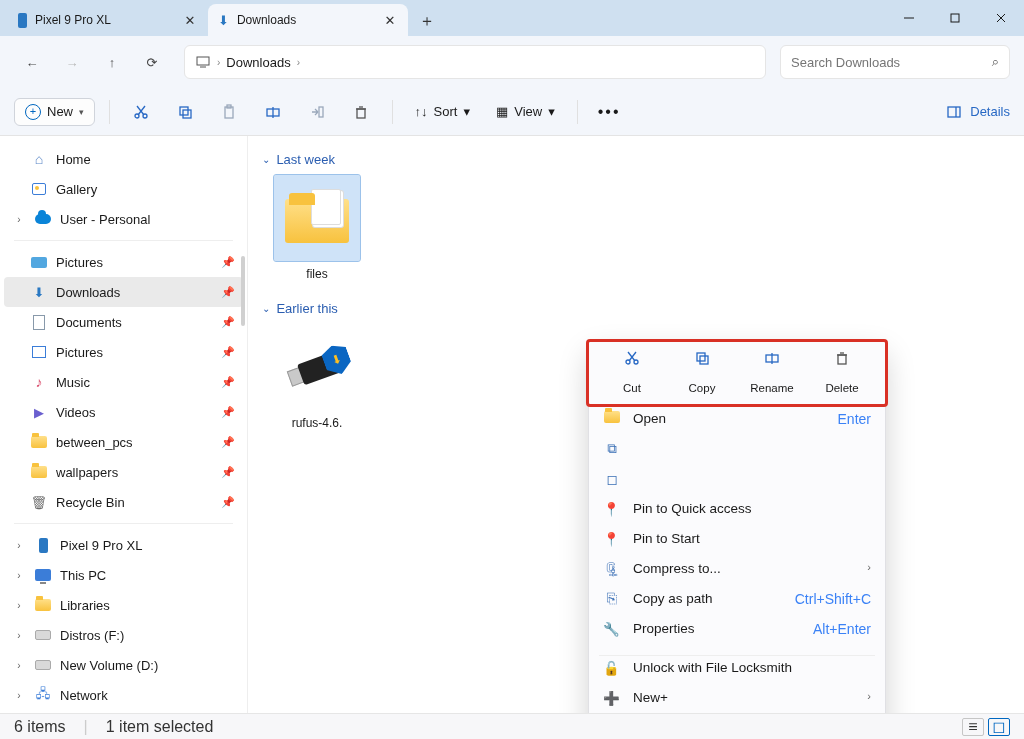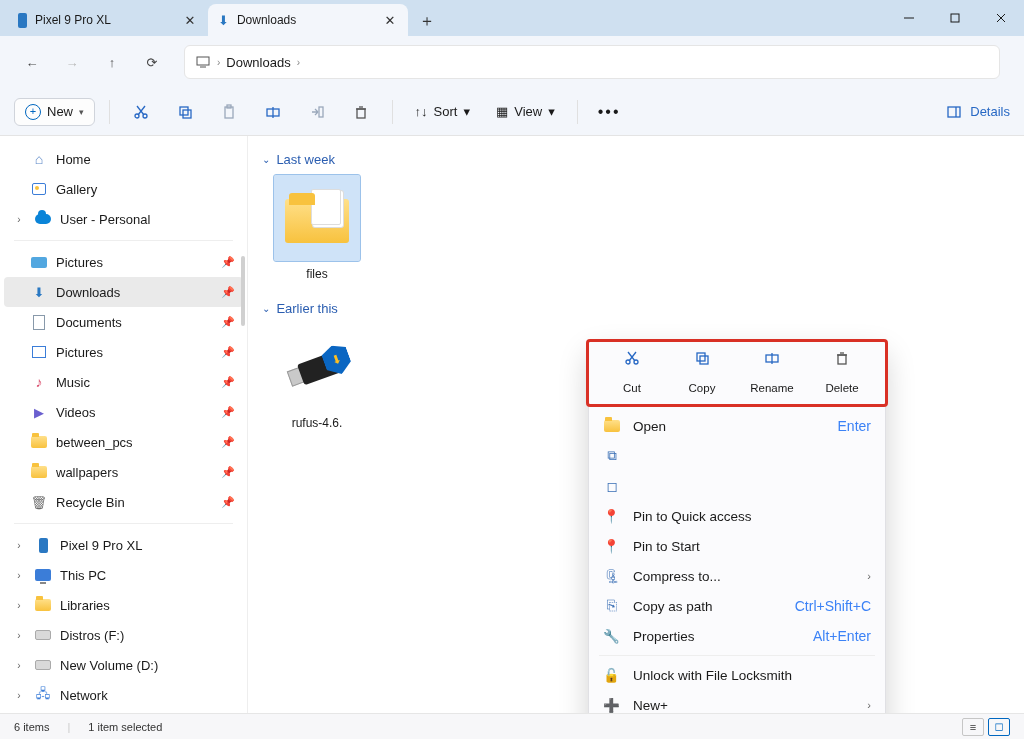--- a/index.html
+++ b/index.html
@@ -80,29 +80,29 @@
 
   
   .folder .miniwin { position:absolute; left:18px; top:14px; width:28px; height:20px; background:#eef; border:1px solid #8aa; border-radius:2px; }
   .folder .miniwin::before { content:""; position:absolute; left:0; top:0; width:100%; height:5px; background:#8fb7d8; }
 
   
   .context-menu { position:absolute; left:340px; top:205px; width:298px; background:#fbfbfd; border:1px solid #e0e0e4; border-radius:8px; box-shadow:0 12px 30px rgba(0,0,0,0.18); padding:6px 0 8px; font-size:13.5px; }
   .cm-toprow { display:flex; justify-content:space-around; padding:4px 8px 6px; border:3px solid #d93025; margin:-9px -3px 4px -3px; border-radius:4px; background:#fbfbfd; }
   .cm-topitem { display:flex; flex-direction:column; align-items:center; gap:16px; width:56px; padding:4px 0; border-radius:4px; }
   .cm-topitem .lab { font-size:11.5px; }
-  .cm-row { display:flex; align-items:center; height:30px; padding:0 14px; gap:12px; }
+  .cm-row { display:flex; height:30px; padding:0 14px; gap:12px; }
   .cm-row .cm-ico { width:18px; display:flex; justify-content:center; color:#3a6fb5; }
   .cm-row .cm-lab { flex:1; }
   .cm-row .cm-hint { color:#3b82f6; font-size:14px; }
   .cm-row .cm-chevr { color:#666; font-size:11px; }
   .cm-sep { height:1px; background:#eee; margin:4px 10px; }
 
   
-  .statusbar { position:absolute; left:0; bottom:0; width:100%; height:26px; background:#f7f7f9; border-top:1px solid #e6e6e6; display:flex; align-items:center; padding:0 14px; font-size:11px; color:#333; gap:18px; }
+  .statusbar { position:absolute; left:0; bottom:0; width:100%; height:26px; background:#f7f7f9; border-top:1px solid #e6e6e6; display:flex; align-items:center; padding:0 14px; font-size:16px; color:#333; gap:18px; }
   .statusbar .viewbtns { margin-left:auto; display:flex; gap:4px; }
   .viewbtn { width:22px; height:18px; border:1px solid #c6c6c6; border-radius:2px; display:flex; align-items:center; justify-content:center; }
   .viewbtn.active { border-color:#0067c0; color:#0067c0; }
 
   
   .ic { width:16px; height:16px; }
   .ic-blue { color:#2768c4; }
   .scrollthumb { position:absolute; right:2px; top:120px; width:4px; height:70px; background:#d0d0d0; border-radius:2px; }
 
   
@@ -172,20 +172,24 @@
     <span style="display:inline-flex">
         <svg class="ic" viewBox="0 0 16 16">
           <rect x="2" y="3" width="12" height="8" fill="none" stroke="#555"></rect>
           <line x1="5" y1="13" x2="11" y2="13" stroke="#555"></line>
         </svg>
       </span>
     <span class="chev">›</span>
     <span class="crumb">Downloads</span>
     <span class="chev">›</span>
   </div>
+  <div class="search">
+    <input placeholder="Search Downloads" style="">
+    <span class="search-icon">⌕</span>
+  </div>
 </div>
 
 <div class="toolbar">
   <div class="tb-new">
     <span class="plus-circ">+</span>
     <span>New</span>
     <span class="chev-small">▾</span>
   </div>
   <div class="tb-sep"></div>
   <div class="tb-icon">

